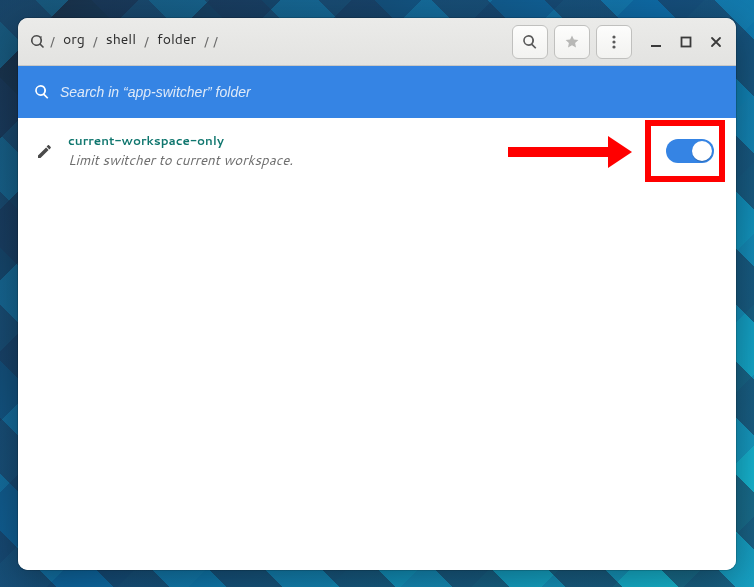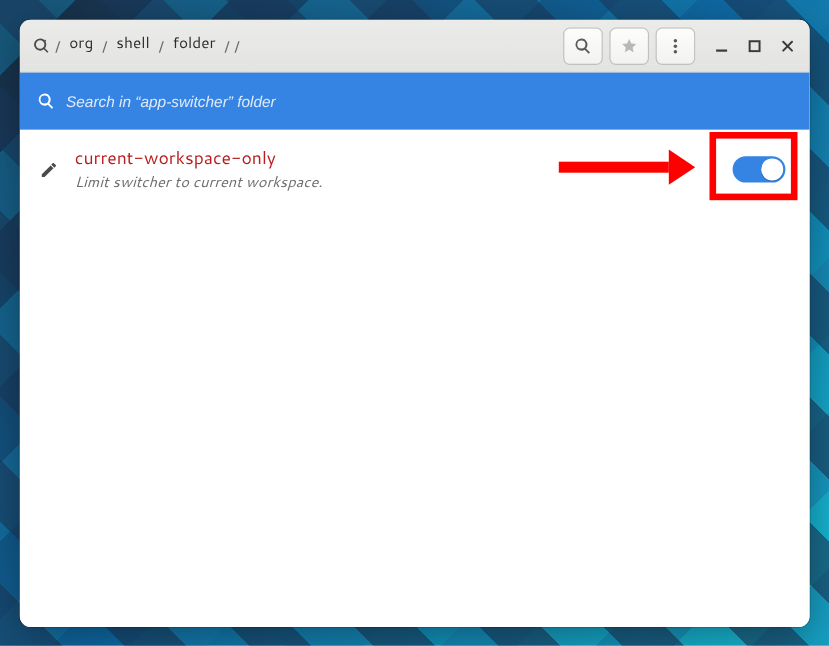--- a/index.html
+++ b/index.html
@@ -129,21 +129,21 @@
     padding: 6px 6px;
   }
   .row .edit-icon {
     width: 22px;
     display: flex;
     justify-content: center;
     color: #555;
     flex-shrink: 0;
   }
   .row .texts { flex: 1; }
-  .row .title { font-size: 16px; font-weight: 400; color: #b91c1c; }
+  .row .title { font-size: 12px; font-weight: 700; color: #0f766e; }
   .row .desc  { font-size: 13.5px; color: #6e6e6e; margin-top: 1px; font-style: italic; }
   .toggle-wrap {
     margin-right: 6px;
   }
   .toggle {
     width: 48px;
     height: 24px;
     border-radius: 14px;
     background: #3584e4;
     position: relative;

